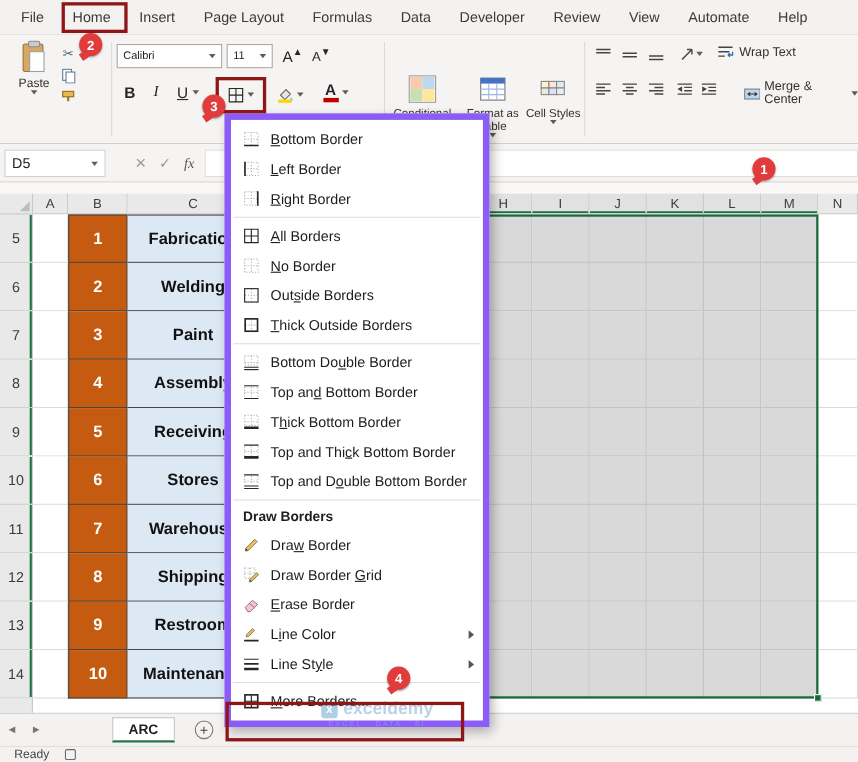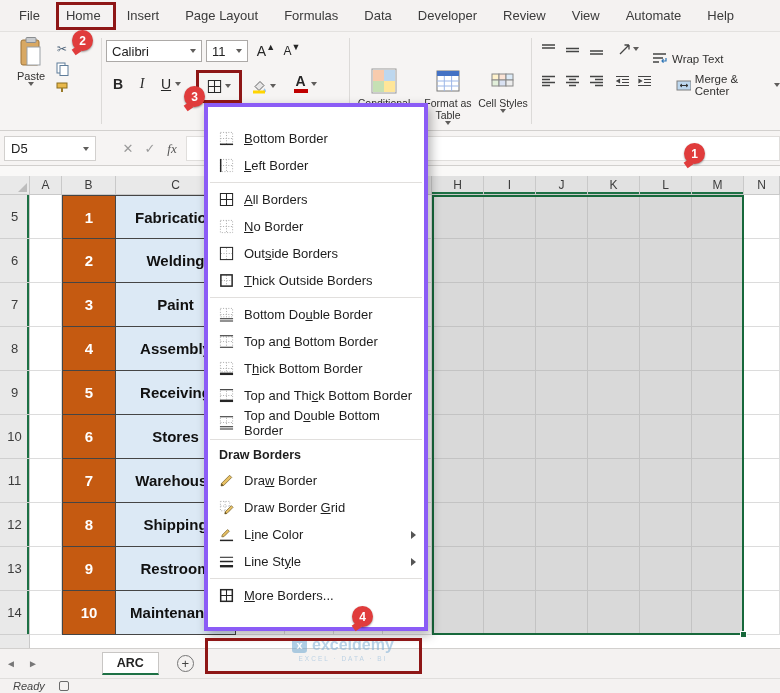--- a/index.html
+++ b/index.html
@@ -19,21 +19,21 @@
   .vsep { position:absolute; top:6px; width:1px; height:86px; background:#DCDAD8; }
   .glabel { position:absolute; top:112px; font-size:11px; color:#6a6867; }
   .launcher { position:absolute; top:113px; width:11px; height:11px; }
   .bigbtn { position:absolute; display:flex; flex-direction:column; align-items:center; }
   .bigbtn .lbl { font-size:11px; color:#323130; margin-top:2px; }
   .dd { width:0; height:0; border-left:3.5px solid transparent; border-right:3.5px solid transparent;
         border-top:4px solid #5f5d5b; display:inline-block; }
   .minibtn { position:absolute; width:20px; height:18px; display:flex; align-items:center; justify-content:center;
              font-size:12px; color:#4a6077; }
   .combo { position:absolute; height:22px; background:#fff; border:1px solid #ACA9A7; display:flex;
-           align-items:center; padding:0 5px; font-size:13px; color:#222; }
+           align-items:center; padding:0 5px; font-size:10px; color:#222; }
   .combo .dd { margin-left:auto; }
   .fmtbtn { position:absolute; height:24px; display:flex; align-items:center; justify-content:center;
             font-size:14px; color:#262626; }
   .fontcolor { display:flex; flex-direction:column; align-items:center; line-height:13px; font-weight:bold; }
   .cbar { width:14px; height:4px; margin-top:1px; }
   .stylesbtn { position:absolute; top:36px; display:flex; flex-direction:column; align-items:center; width:64px; }
   .stylesbtn .lbl { font-size:10.5px; color:#323130; text-align:center; line-height:12px; margin-top:3px; }
   .alicon { position:absolute; width:20px; height:18px; display:flex; align-items:center; justify-content:center; }
   .txtbtn { position:absolute; display:flex; align-items:center; gap:4px; font-size:11.5px; color:#323130; }
 
@@ -73,22 +73,22 @@
              border-bottom:1px solid #454545; overflow:visible; white-space:nowrap; }
   .grow.r0 .dc.orange, .grow.r0 .dc.blue { border-top:1px solid #454545; }
   .sliver { display:flex; height:13px; }
   .sliver .rh2 { width:30px; background:#E9E9E9; border-right:1px solid #C9C9C9; }
   .selbox { position:absolute; left:432px; top:19px; width:312px; height:440px;
             border:2px solid #17683B; z-index:10; pointer-events:none; }
   .handle { position:absolute; right:-5px; bottom:-5px; width:7px; height:7px; background:#17683B;
             border:1px solid #fff; pointer-events:auto; }
 
   
-  .bmenu { position:absolute; left:204px; top:103px; width:224px; background:#fff;
-           border:4px solid #8b5cf6; box-shadow:3px 4px 10px rgba(0,0,0,.30); z-index:50; padding:18px 0; }
+  .bmenu { position:absolute; left:204px; top:103px; width:241px; background:#fff;
+           border:6px solid #8b5cf6; box-shadow:3px 4px 10px rgba(0,0,0,.30); z-index:50; padding:4px 0; }
   .mi { height:27px; display:flex; align-items:center; padding:0 8px 0 11px; gap:10px;
         font-size:13px; color:#1e1e1e; }
   .mi svg { flex:0 0 15px; }
   .mi .fly { margin-left:auto; width:0; height:0; border-top:4px solid transparent;
              border-bottom:4px solid transparent; border-left:5px solid #555; }
   .msep { border-top:1px solid #E1DFDD; margin:3px 2px; }
   .mh { height:24px; display:flex; align-items:center; padding-left:11px; font-weight:bold;
         font-size:12.5px; color:#1e1e1e; }
   .gd { stroke:#ABABAB; fill:none; stroke-width:1; stroke-dasharray:1.1 1.7; }
   .gs { stroke:#262626; fill:none; stroke-width:1.6; }
@@ -98,21 +98,21 @@
   
   .tabstrip { position:absolute; left:0; right:0; top:648px; height:30px; background:#F4F2F1;
               border-top:1px solid #D2D0CE; display:flex; align-items:center; }
   .nav { font-size:10px; color:#777; padding:0 6px; }
   .sheettab { margin-left:58px; background:#fff; border:1px solid #C8C6C4; border-bottom:2px solid #1E7145;
               padding:3px 14px; font-size:12.5px; font-weight:bold; color:#222; }
   .addsheet { margin-left:18px; width:17px; height:17px; border:1px solid #767676; border-radius:50%;
               display:flex; align-items:center; justify-content:center; font-size:13px; color:#444; }
   .statusbar { position:absolute; left:0; right:0; top:678px; height:15px; background:#F4F2F1;
                border-top:1px solid #E0DEDC; display:flex; align-items:center; font-size:11px; color:#444; }
-  .statusbar .ready { margin-left:13px;font-style:italic; }
+  .statusbar .ready { margin-left:13px; }
   .macroicon { margin-left:14px; width:10px; height:10px; border:1px solid #6a6a6a; border-radius:2px; }
 
   
   .redbox { position:absolute; border:3px solid #8E1616; z-index:70; pointer-events:none; }
   .pin { position:absolute; width:21px; height:21px; background:#E03C3C; border-radius:50%; color:#fff;
          font-weight:bold; font-size:12px; display:flex; align-items:center; justify-content:center;
          z-index:80; box-shadow:0 1px 2px rgba(0,0,0,.4); }
   .pin::after { content:""; position:absolute; left:1px; bottom:-3px; width:7px; height:7px;
                 background:#E03C3C; transform:rotate(55deg); z-index:-1; }
 
@@ -277,21 +277,21 @@
       <svg width="15" height="13">
           <path d="M1 8h13M1 11h13" stroke="#444" stroke-width="1.4"></path>
         </svg>
     </div>
     <div class="alicon" style="left:614px; top:8px; width:28px;">
       <svg width="16" height="14">
         <path d="M3 12L12 3M12 3H7.5M12 3v4.5" stroke="#444" stroke-width="1.3" fill="none"></path>
       </svg>
       <span class="dd"></span>
     </div>
-    <div class="txtbtn" style="left:652px; top:9px;margin-top:11px;">
+    <div class="txtbtn" style="left:652px; top:9px;">
       <svg width="16" height="13">
         <path d="M1 2h13M1 6h10M1 10h6" stroke="#444" stroke-width="1.3" fill="none"></path>
         <path d="M14 6v3h-4M11.5 7.2L10 9l1.5 1.6" stroke="#2E75B6" stroke-width="1.2" fill="none"></path>
       </svg>
       <span>Wrap Text</span>
     </div>
     <div class="alicon" style="left:538px; top:40px;">
       <svg width="15" height="13">
           <path d="M1 1.5h13M1 4.5h8M1 7.5h13M1 10.5h8" stroke="#444" stroke-width="1.3"></path>
         </svg>
@@ -555,20 +555,27 @@
         </svg>
       <span><u>B</u>ottom Border</span>
     </div>
     <div class="mi">
       <svg viewBox="0 0 16 16">
           <path class="gd" d="M1.5 1.5h13v13h-13zM8 1.5v13M1.5 8h13"></path>
           <path class="gs" d="M1.8 1v14"></path>
         </svg>
       <span><u>L</u>eft Border</span>
     </div>
+    <div class="mi">
+      <svg viewBox="0 0 16 16">
+          <path class="gd" d="M1.5 1.5h13v13h-13zM8 1.5v13M1.5 8h13"></path>
+          <path class="gs" d="M14.2 1v14"></path>
+        </svg>
+      <span><u>R</u>ight Border</span>
+    </div>
     <div class="msep"></div>
     <div class="mi">
       <svg viewBox="0 0 16 16">
           <path class="gs1" d="M1.5 1.5h13v13h-13zM8 1.5v13M1.5 8h13"></path>
         </svg>
       <span><u>A</u>ll Borders</span>
     </div>
     <div class="mi">
       <svg viewBox="0 0 16 16">
           <path class="gd" d="M1.5 1.5h13v13h-13zM8 1.5v13M1.5 8h13"></path>
@@ -635,20 +642,27 @@
         </svg>
       <span>Dra<u>w</u> Border</span>
     </div>
     <div class="mi">
       <svg viewBox="0 0 16 16">
           <path class="gd" d="M1.5 1.5h10v10h-10zM6.5 1.5v10M1.5 6.5h10"></path>
           <path d="M6.2 14.8l.4-2.2 6.6-6.6 1.8 1.8-6.6 6.6z" fill="#E8C063" stroke="#7a6530" stroke-width=".8"></path>
           <path d="M6.2 14.8l2.2-.4-1.8-1.8z" fill="#5b4a22"></path>
         </svg>
       <span>Draw Border <u>G</u>rid</span>
+    </div>
+    <div class="mi">
+      <svg viewBox="0 0 16 16">
+          <path d="M2 11l7-7 5 4-7 7H4.5z" fill="#F5C6D0" stroke="#9c6070" stroke-width=".9"></path>
+          <path d="M6 7l5 4" stroke="#9c6070" stroke-width=".9"></path>
+        </svg>
+      <span><u>E</u>rase Border</span>
     </div>
     <div class="mi">
       <svg viewBox="0 0 16 16">
           <path d="M3 10.5l.4-2 5.8-5.8 1.8 1.8-5.8 5.8z" fill="#E8C063" stroke="#7a6530" stroke-width=".8"></path>
           <path class="gs" d="M1 14.3h14"></path>
         </svg>
       <span>L<u>i</u>ne Color</span>
       <span class="fly"></span>
     </div>
     <div class="mi">

